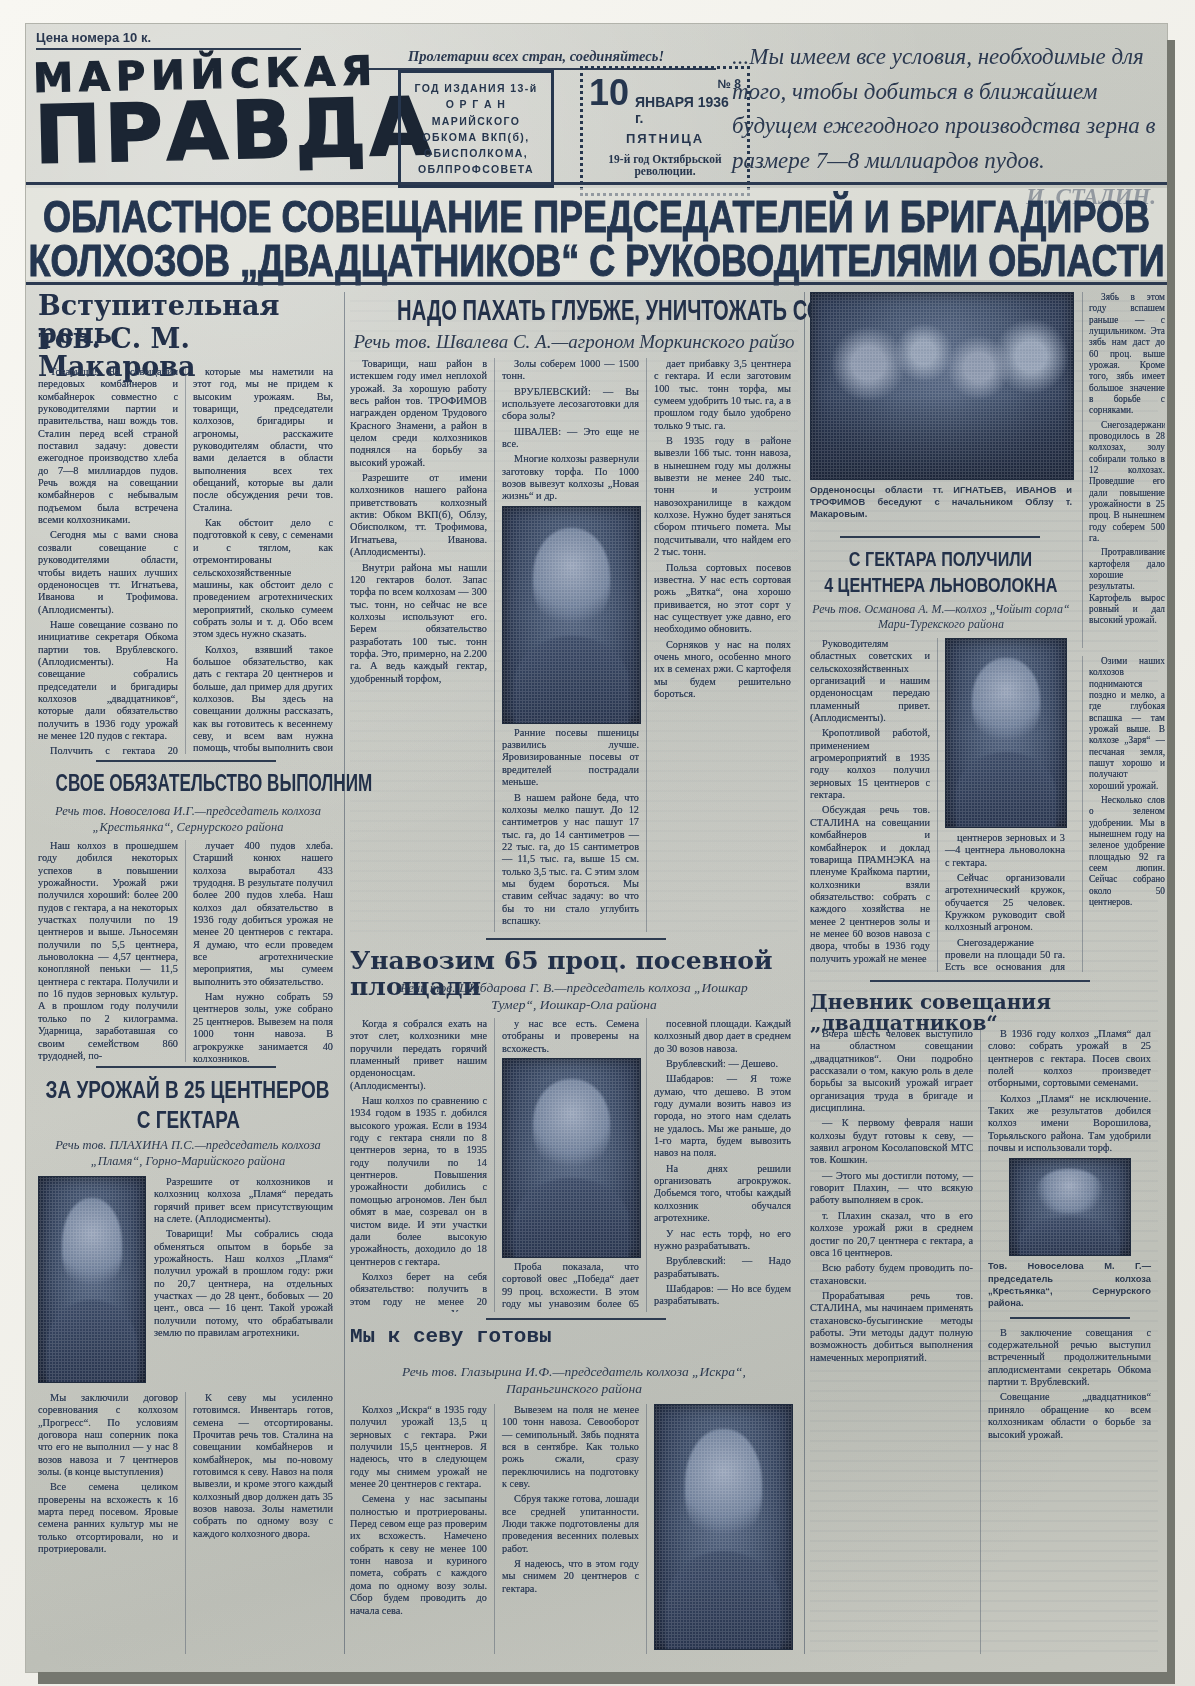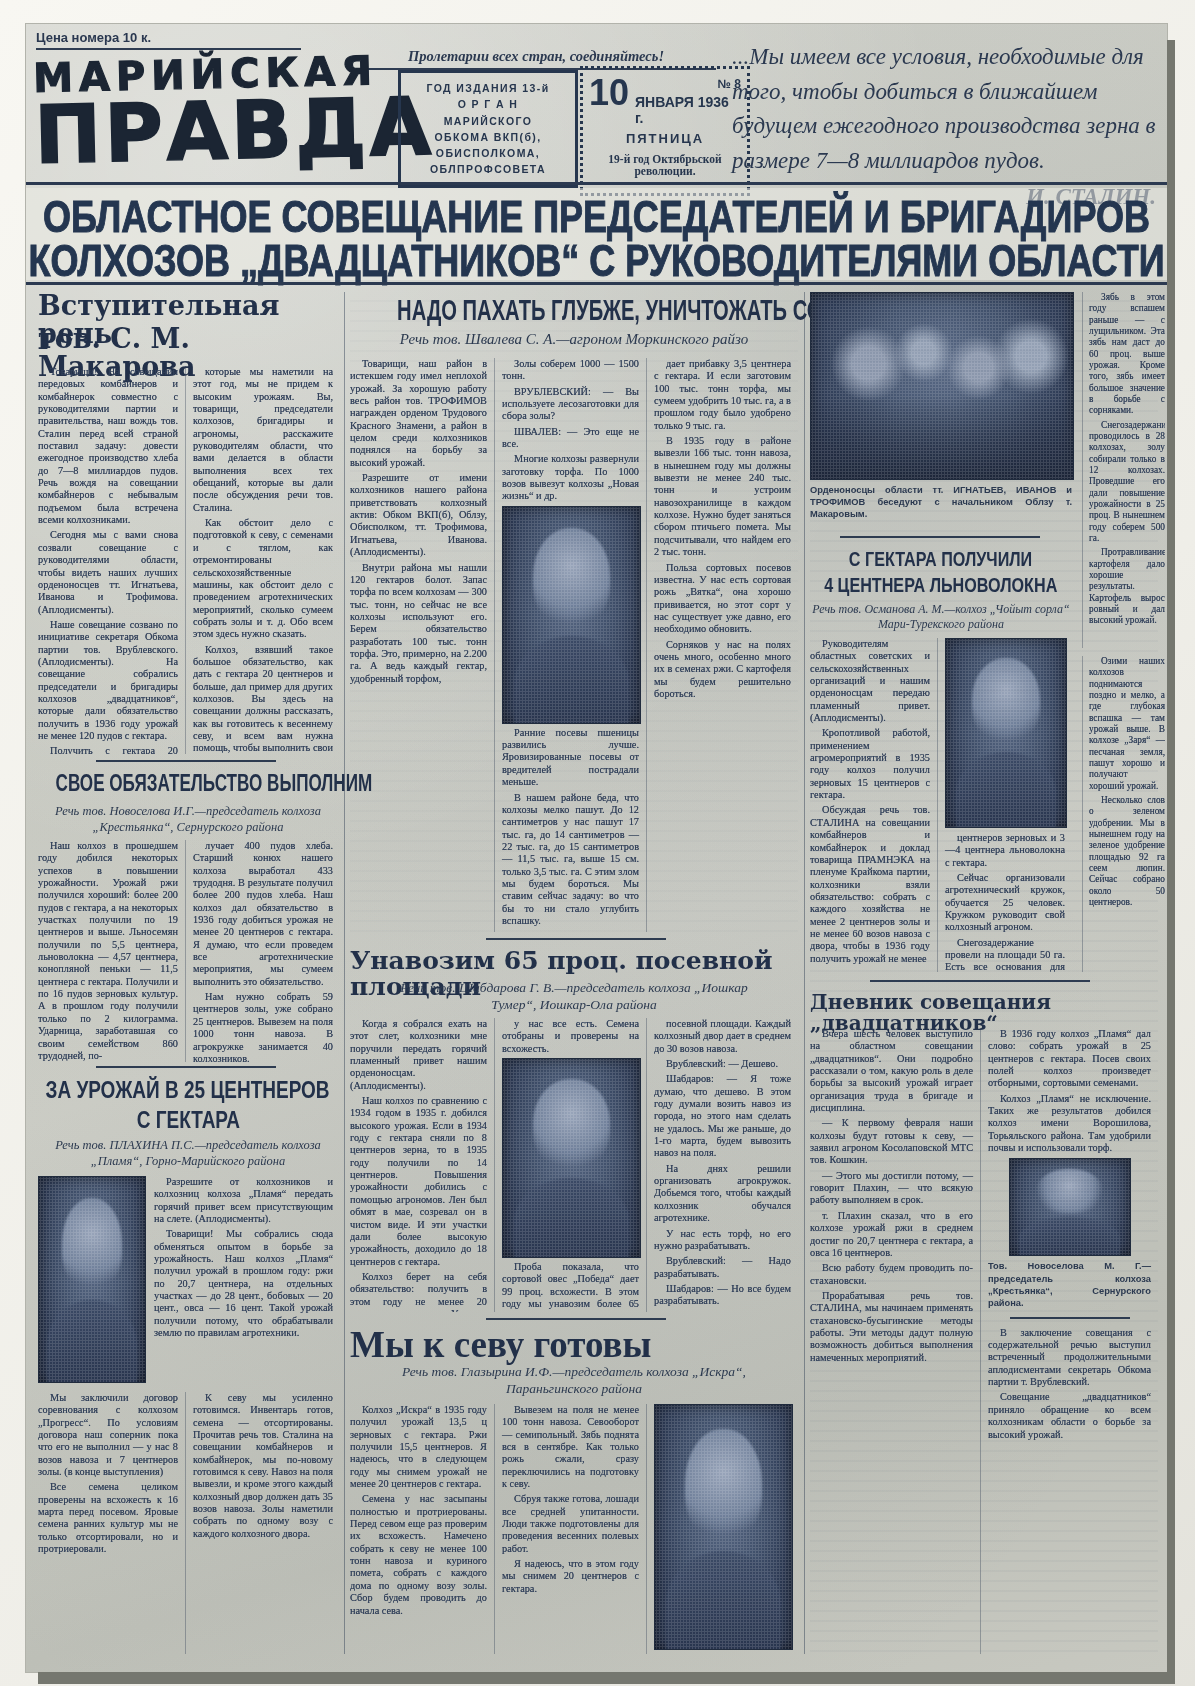--- a/index.html
+++ b/index.html
@@ -17,21 +17,21 @@
          overflow:hidden;}
   .abs{position:absolute;}
   
   .price{font-family:"Liberation Sans",sans-serif;font-weight:bold;font-size:13px;
          color:#2a3850;border-bottom:2px solid #2e3c52;padding:0 150px 3px 0;}
   .slogan{font-weight:bold;font-style:italic;font-size:14.5px;color:#2b3950;
           border-bottom:2px solid #2e3c52;padding-bottom:3px;text-align:center;}
   .mast{transform:rotate(-1.3deg);color:#1b2533;font-family:"DejaVu Sans",sans-serif;font-weight:bold;}
   .mast .l1{font-size:40px;letter-spacing:6px;line-height:1;-webkit-text-stroke:1.2px #1b2533;}
   .mast .l2{font-size:80px;letter-spacing:3px;line-height:.95;-webkit-text-stroke:1.5px #1b2533;}
-  .obox{border:3px solid #26364e;padding:7px 16px;text-align:center;
+  .obox{border:3px solid #26364e;padding:7px 4px;text-align:center;
         font-family:"Liberation Sans",sans-serif;font-weight:bold;color:#26364e;
         font-size:10.5px;letter-spacing:1.4px;line-height:1.55;}
   .dbox{border:3px dotted #26364e;padding:8px 6px;color:#26364e;
         font-family:"Liberation Sans",sans-serif;font-weight:bold;}
   .dbox .row{display:flex;align-items:flex-start;}
   .dbox .day{font-size:36px;line-height:.9;margin-right:6px;}
   .dbox .iss{font-size:12px;text-align:right;flex:1;}
   .dbox .dt{font-size:14px;margin-top:3px;}
   .dbox .wd{font-size:13px;text-align:center;margin-top:5px;letter-spacing:2px;}
   .dbox .rev{font-size:11.5px;text-align:center;margin-top:7px;font-weight:normal;
@@ -182,21 +182,21 @@
     <div class="bcol">
           <p class="para">Мы заключили договор соревнования с колхозом „Прогресс“. По условиям договора наш соперник пока что его не выполнил — у нас 8 возов навоза и 7 центнеров золы. (в конце выступления)</p>
           <p class="para">Все семена целиком проверены на всхожесть к 16 марта перед посевом. Яровые семена ранних культур мы не только отсортировали, но и протриеровали.</p>
         </div>
     <div class="bcol">
           <p class="para">К севу мы усиленно готовимся. Инвентарь готов, семена — отсортированы. Прочитав речь тов. Сталина на совещании комбайнеров и комбайнерок, мы по-новому готовимся к севу. Навоз на поля вывезли, и кроме этого каждый колхозный двор должен дать 35 возов навоза. Золы наметили собрать по одному возу с каждого колхозного двора.</p>
         </div>
   </div>
 
   <div class="abs t-sans" style="left:324px;top:268px;width:448px;font-size:24px;"><span style="transform:scale(.84,1.25);">НАДО ПАХАТЬ ГЛУБЖЕ, УНИЧТОЖАТЬ СОРНЯКИ</span></div>
-  <div class="abs sub" style="left:324px;top:306px;width:448px;font-size:15px;font-style:italic;">Речь тов. Швалева С. А.—агроном Моркинского райзо</div>
+  <div class="abs sub" style="left:324px;top:306px;width:448px;font-size:19px;font-style:italic;">Речь тов. Швалева С. А.—агроном Моркинского райзо</div>
   <div class="abs body" style="left:324px;top:334px;width:448px;height:574px;">
     <div class="bcol">
           <p class="para">Товарищи, наш район в истекшем году имел неплохой урожай. За хорошую работу весь район тов. ТРОФИМОВ награжден орденом Трудового Красного Знамени, а район в целом среди колхозников поднялся на борьбу за высокий урожай.</p>
           <p class="para">Разрешите от имени колхозников нашего района приветствовать колхозный актив: Обком ВКП(б), Облзу, Обисполком, тт. Трофимова, Игнатьева, Иванова. (Аплодисменты).</p>
           <p class="para">Внутри района мы нашли 120 гектаров болот. Запас торфа по всем колхозам — 300 тыс. тонн, но сейчас не все колхозы используют его. Берем обязательство разработать 100 тыс. тонн торфа. Это, примерно, на 2.200 га. А ведь каждый гектар, удобренный торфом,</p>
         </div>
     <div class="bcol">
       <div>
             <p class="para">Золы соберем 1000 — 1500 тонн.</p>
             <p class="para">ВРУБЛЕВСКИЙ: — Вы используете лесозаготовки для сбора золы?</p>
@@ -245,21 +245,21 @@
           <p class="para">Врублевский: — Дешево.</p>
           <p class="para">Шабдаров: — Я тоже думаю, что дешево. В этом году думали возить навоз из города, но этого нам сделать не удалось. Мы же раньше, до 1-го марта, будем вывозить навоз на поля.</p>
           <p class="para">На днях решили организовать агрокружок. Добьемся того, чтобы каждый колхозник обучался агротехнике.</p>
           <p class="para">У нас есть торф, но его нужно разрабатывать.</p>
           <p class="para">Врублевский: — Надо разрабатывать.</p>
           <p class="para">Шабдаров: — Но все будем разрабатывать.</p>
         </div>
   </div>
   <div class="abs rule" style="left:460px;top:1294px;width:180px;"></div>
 
-  <div class="abs t-serif" style="left:324px;top:1302px;width:448px;font-size:37px;font-family:Liberation Serif, serif;">Мы к севу готовы</div>
+  <div class="abs t-serif" style="left:324px;top:1302px;width:448px;font-size:21px;font-family:Liberation Mono, monospace;">Мы к севу готовы</div>
   <div class="abs sub" style="left:324px;top:1340px;width:448px;font-size:13.5px;">Речь тов. Глазырина И.Ф.—председатель колхоза „Искра“,</div>
   <div class="abs sub" style="left:324px;top:1357px;width:448px;font-size:13.5px;">Параньгинского района</div>
   <div class="abs body" style="left:324px;top:1380px;width:448px;height:250px;">
     <div class="bcol">
           <p class="para">Колхоз „Искра“ в 1935 году получил урожай 13,5 ц зерновых с гектара. Ржи получили 15,5 центнеров. Я надеюсь, что в следующем году мы снимем урожай не менее 20 центнеров с гектара.</p>
           <p class="para">Семена у нас засыпаны полностью и протриерованы. Перед севом еще раз проверим их всхожесть. Намечено собрать к севу не менее 100 тонн навоза и куриного помета, собрать с каждого дома по одному возу золы. Сбор будем проводить до начала сева.</p>
         </div>
     <div class="bcol">
           <p class="para">Вывезем на поля не менее 100 тонн навоза. Севооборот — семипольный. Зябь поднята вся в сентябре. Как только рожь сжали, сразу переключились на подготовку к севу.</p>
           <p class="para">Сбруя также готова, лошади все средней упитанности. Люди также подготовлены для проведения весенних полевых работ.</p>

